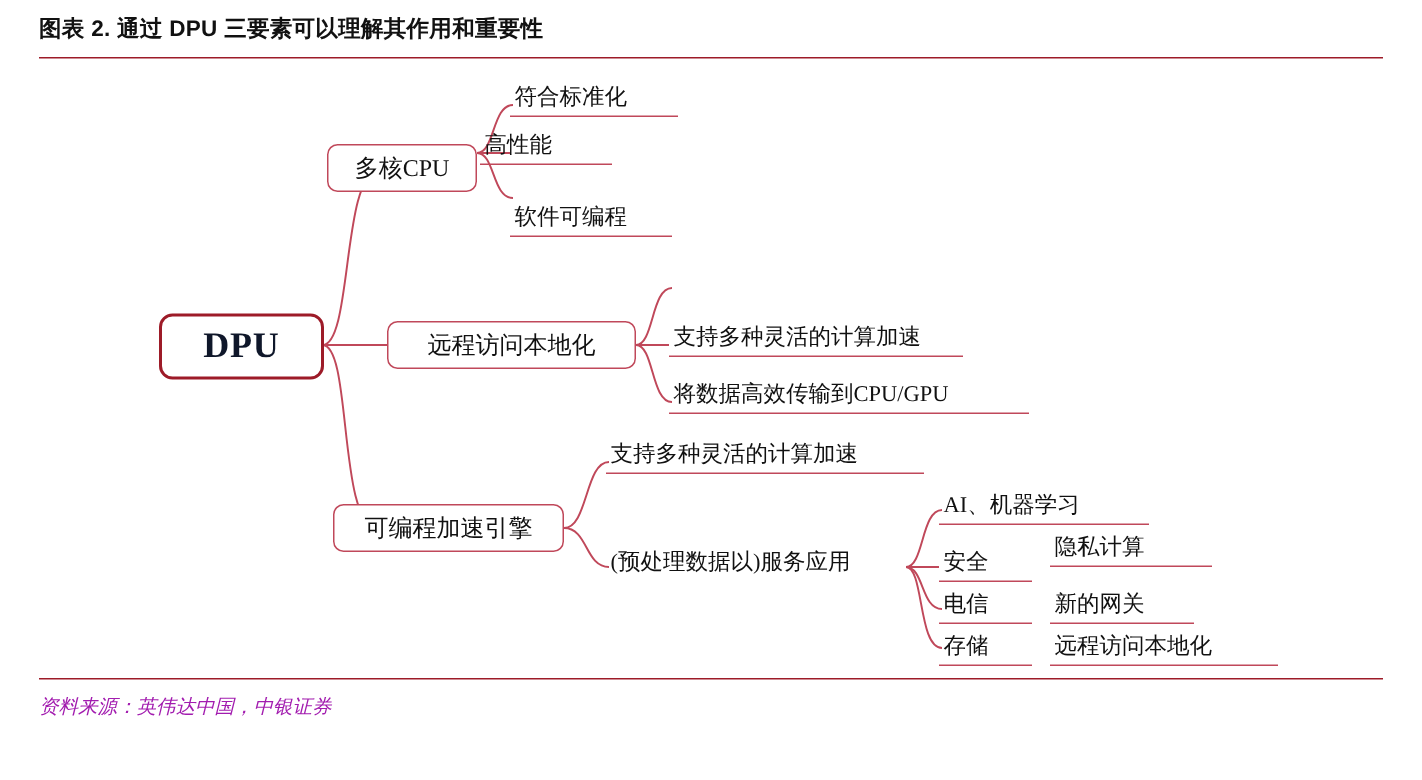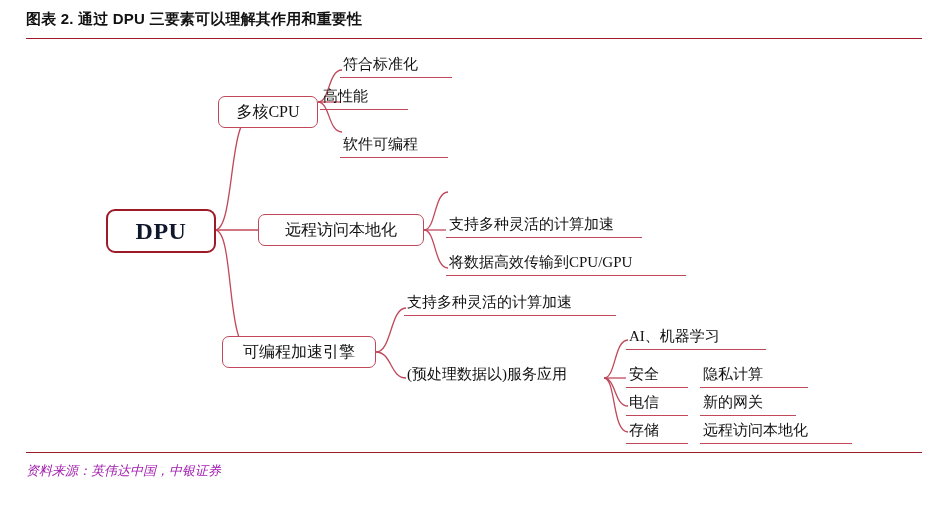--- a/index.html
+++ b/index.html
@@ -175,21 +175,21 @@
     <div class="node node-leaf plain" style="left:404px; top:322px; width:204px; height:26px;">
       <span>(预处理数据以)服务应用</span>
     </div>
 
     <div class="node node-leaf" style="left:626px; top:284px; width:140px; height:26px;">
       <span>AI、机器学习</span>
     </div>
     <div class="node node-leaf" style="left:626px; top:322px; width:62px; height:26px;">
       <span>安全</span>
     </div>
-    <div class="node node-leaf" style="left:700px; top:322px; width:108px; height:26px;text-align:center;">
+    <div class="node node-leaf" style="left:700px; top:312px; width:108px; height:26px;text-align:center;">
       <span>隐私计算</span>
     </div>
     <div class="node node-leaf" style="left:626px; top:350px; width:62px; height:26px;">
       <span>电信</span>
     </div>
     <div class="node node-leaf" style="left:700px; top:350px; width:96px; height:26px;">
       <span>新的网关</span>
     </div>
     <div class="node node-leaf" style="left:626px; top:378px; width:62px; height:26px;">
       <span>存储</span>

